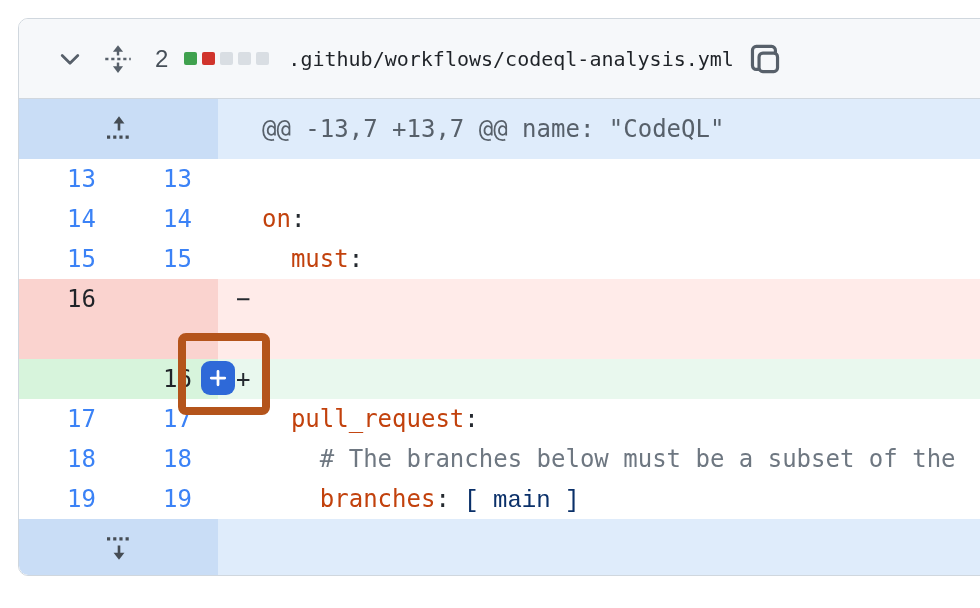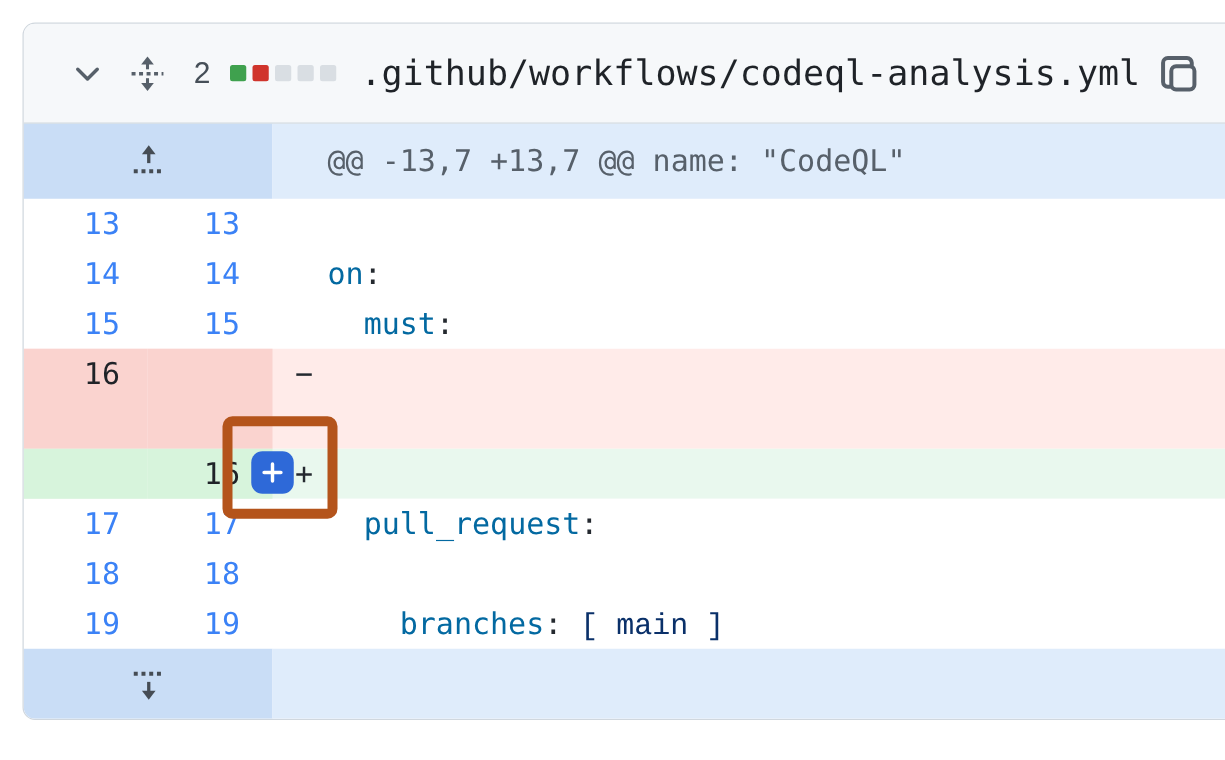--- a/index.html
+++ b/index.html
@@ -21,21 +21,21 @@
   .chevron-btn{margin-left:38px;}
   .unfold-btn{margin-left:20px;}
   .changed-count{margin-left:22px;font-size:24px;color:#464f58;}
   .diffstat{display:flex;gap:5px;margin-left:16px;}
   .stat-sq{width:13px;height:13px;border-radius:2px;}
   .stat-addition{background:#3fa14e;}
   .stat-deletion{background:#d0342c;}
   .stat-neutral{background:#d9dee3;}
   .file-path{
     margin-left:19px;font-family:"DejaVu Sans Mono",monospace;
-    font-size:28px;color:#1f2328;text-decoration:none;white-space:pre;
+    font-size:20px;color:#1f2328;text-decoration:none;white-space:pre;
   }
   .copy-btn{margin-left:14px;}
   
   .mono{font-family:"DejaVu Sans Mono",monospace;font-size:24px;line-height:40px;}
   .hunk-row{display:flex;height:60px;}
   .hunk-gutter{
     width:199px;background:#c9ddf6;border:none;padding:0;cursor:pointer;
     display:flex;align-items:center;justify-content:center;
   }
   .hunk-text{
@@ -47,21 +47,21 @@
   .drow.del{height:80px;background:#ffebe9;}
   .drow.add{background:#e9f8ee;}
   .numcell{box-sizing:border-box;color:#3b82f6;text-align:right;white-space:pre;}
   .num-old{width:99px;padding-right:22px;}
   .num-new{width:100px;padding-right:26px;}
   .del .numcell{background:#fad3cf;color:#1f2328;}
   .add .numcell{background:#d7f4dc;color:#1f2328;}
   .codecell{flex:1;position:relative;padding-left:44px;white-space:pre;overflow:hidden;}
   .marker{position:absolute;left:18px;top:0;color:#24292f;}
   .seg-plain{color:#24292f;}
-  .seg-key{color:#0369a1;}
+  .seg-key{color:#c2410c;}
   .seg-punct{color:#24292f;}
   .seg-value{color:#0a3069;font-family:Liberation Mono, monospace;}
   .seg-comment{color:#6e7781;}
   .expander-row{display:flex;height:56px;}
   .expander-gutter{
     width:199px;background:#c9ddf6;border:none;padding:0;cursor:pointer;
     border-bottom-left-radius:9px;
     display:flex;align-items:center;justify-content:center;
   }
   .expander-body{flex:1;background:#dfecfb;}
@@ -164,21 +164,21 @@
 
   <div class="drow mono">
     <div class="numcell num-old">17</div>
     <div class="numcell num-new">17</div>
     <div class="codecell"><span class="seg-plain">  </span><span class="seg-key">pull_request</span><span class="seg-punct">:</span></div>
   </div>
 
   <div class="drow mono">
     <div class="numcell num-old">18</div>
     <div class="numcell num-new">18</div>
-    <div class="codecell"><span class="seg-plain">    </span></div>
+    <div class="codecell"><span class="seg-plain">    </span><span class="seg-comment"># The branches below must be a subset of the</span></div>
   </div>
 
   <div class="drow mono">
     <div class="numcell num-old">19</div>
     <div class="numcell num-new">19</div>
     <div class="codecell"><span class="seg-plain">    </span><span class="seg-key">branches</span><span class="seg-punct">:</span><span class="seg-value"> [ main ]</span></div>
   </div>
 
   <div class="expander-row">
     <button class="expander-gutter">

